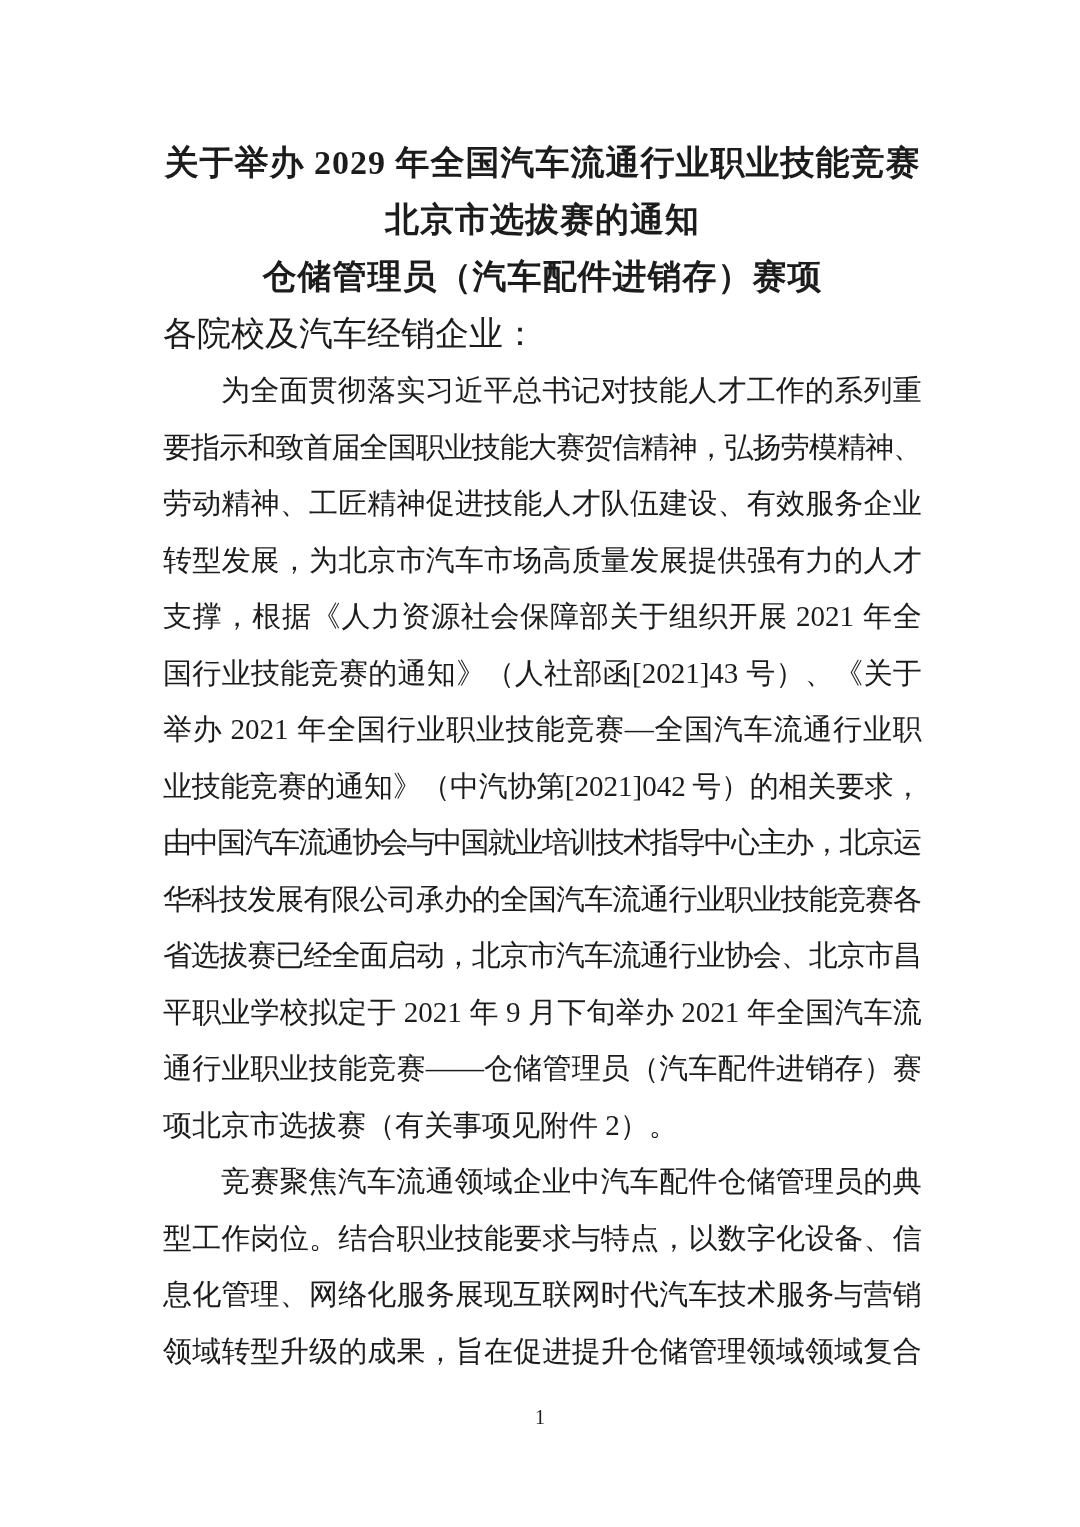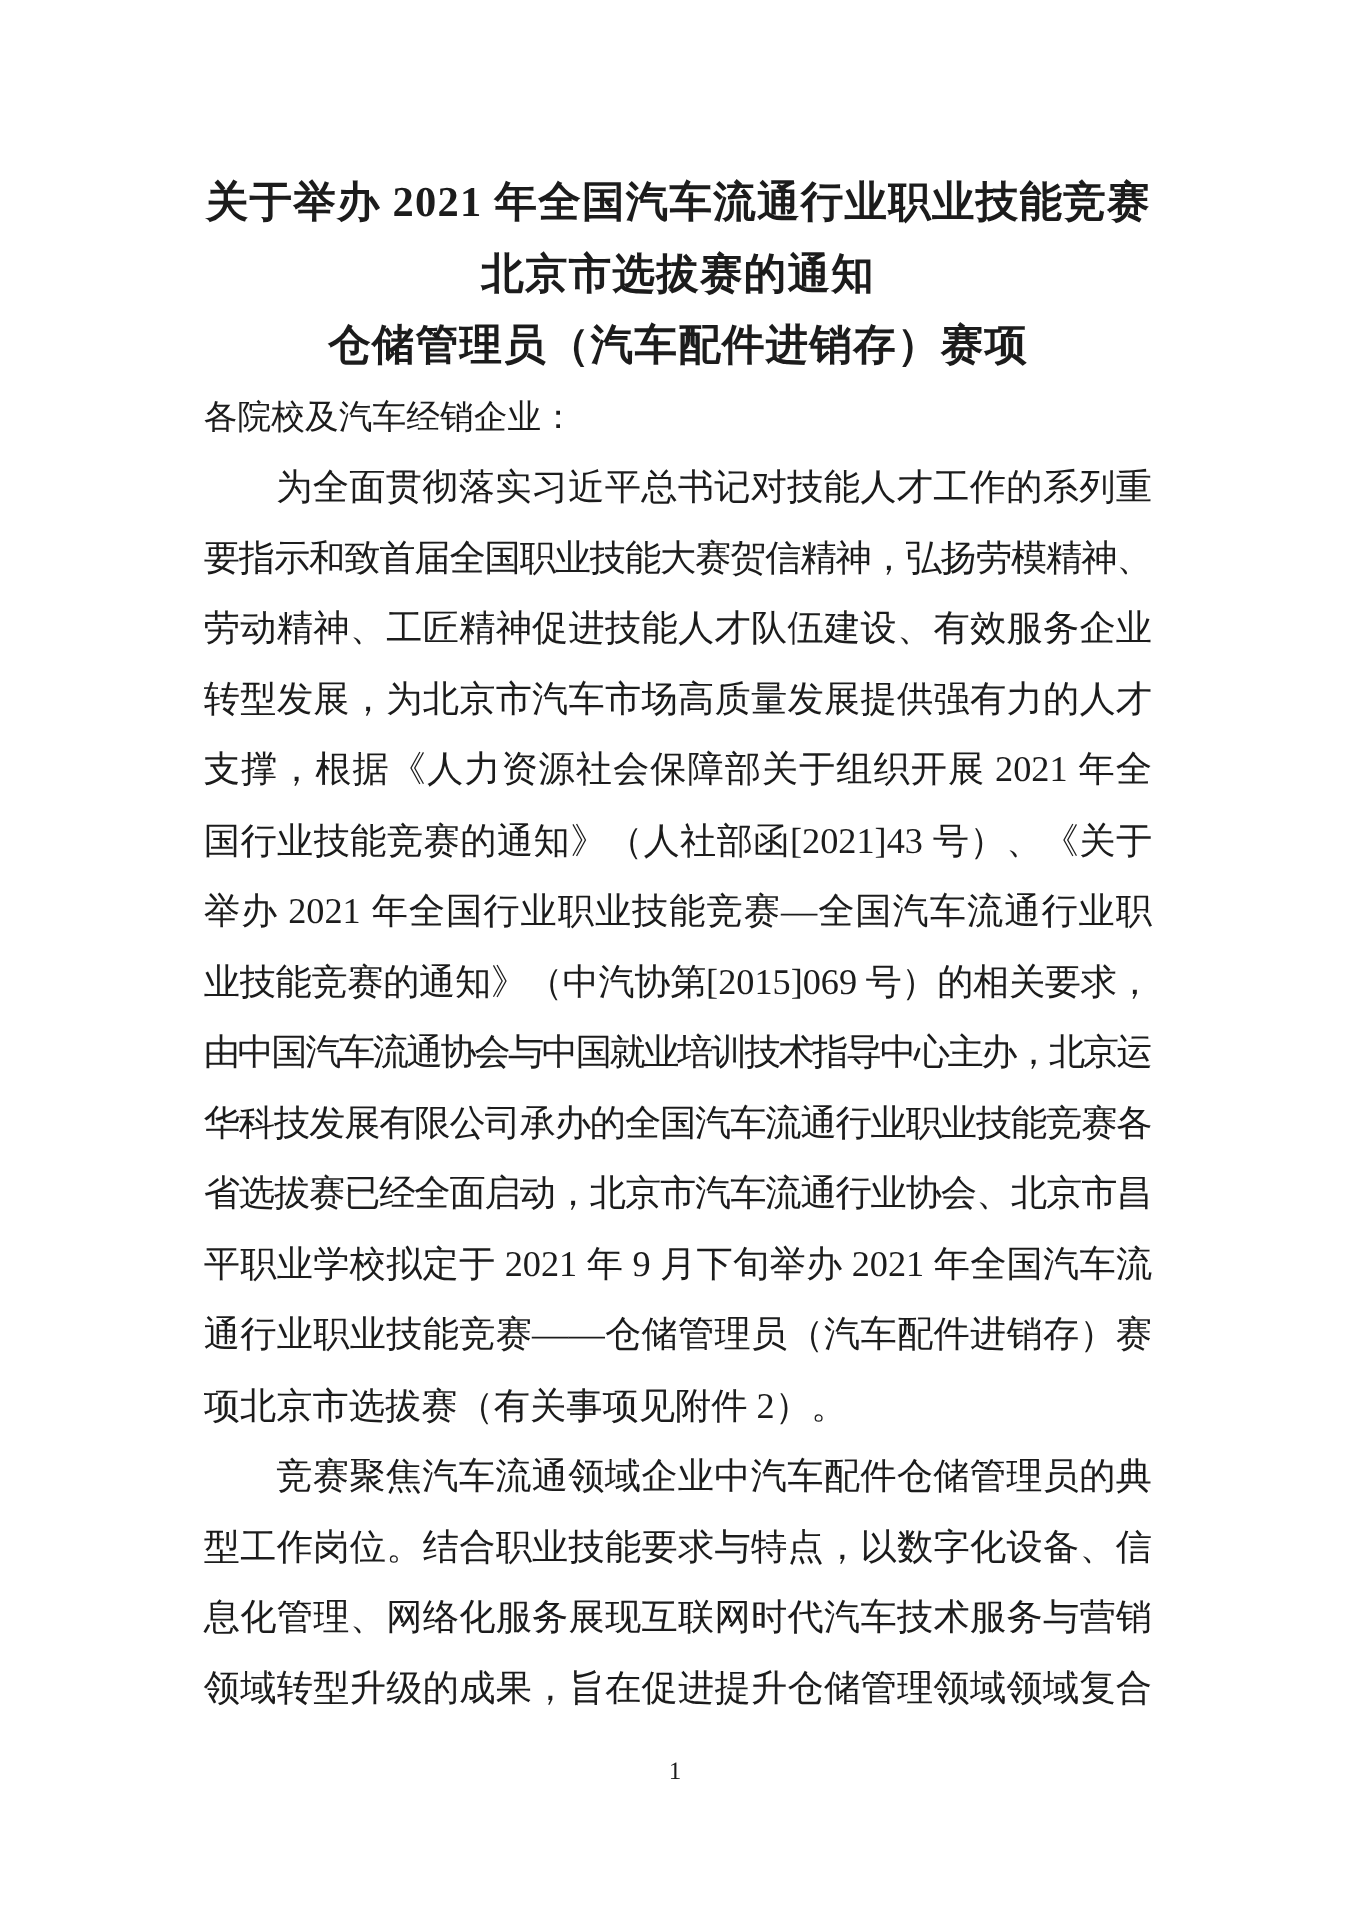--- a/index.html
+++ b/index.html
@@ -26,21 +26,21 @@
   .title-block { margin: 0; }
   .title-line {
     font-size: 34px;
     line-height: 57px;
     font-weight: 700;
     text-align: center;
     white-space: nowrap;
     letter-spacing: 1px;
   }
   .salutation {
-    font-size: 27px;
+    font-size: 34px;
     line-height: 57px;
     white-space: nowrap;
   }
   .bline {
     font-size: 29px;
     line-height: 56.5px;
     white-space: nowrap;
   }
   .jline {
     display: flex;
@@ -59,21 +59,21 @@
     line-height: 30px;
     color: #1c1c1c;
   }
 </style>
 </head>
 <body>
 
 <div class="page">
 
   <div class="title-block">
-    <div class="title-line">关于举办 2021 年全国汽车流通行业职业技能竞赛</div>
+    <div class="title-line">关于举办 2029 年全国汽车流通行业职业技能竞赛</div>
     <div class="title-line">北京市选拔赛的通知</div>
     <div class="title-line">仓储管理员（汽车配件进销存）赛项</div>
   </div>
 
   <div class="salutation">各院校及汽车经销企业：</div>
 
   <div class="body-block">
       <div class="bline jline indent">
         <span>为</span>
         <span>全</span>
@@ -275,21 +275,21 @@
         <span style="margin-right: -0.307745px;">赛</span>
         <span style="margin-right: -0.307745px;">的</span>
         <span style="margin-right: -0.307745px;">通</span>
         <span style="margin-right: -0.307745px;">知</span>
         <span style="margin-right: -0.307745px;">》</span>
         <span style="margin-right: -0.307745px;">（</span>
         <span style="margin-right: -0.307745px;">中</span>
         <span style="margin-right: -0.307745px;">汽</span>
         <span style="margin-right: -0.307745px;">协</span>
         <span style="margin-right: -0.307745px;">第</span>
-        <span style="margin-right: -0.307745px;">[2015]069</span>
+        <span style="margin-right: -0.307745px;">[2021]042</span>
         <span style="margin-right: -0.307745px;"> </span>
         <span style="margin-right: -0.307745px;">号</span>
         <span style="margin-right: -0.307745px;">）</span>
         <span style="margin-right: -0.307745px;">的</span>
         <span style="margin-right: -0.307745px;">相</span>
         <span style="margin-right: -0.307745px;">关</span>
         <span style="margin-right: -0.307745px;">要</span>
         <span style="margin-right: -0.307745px;">求</span>
         <span>，</span>
       </div>

